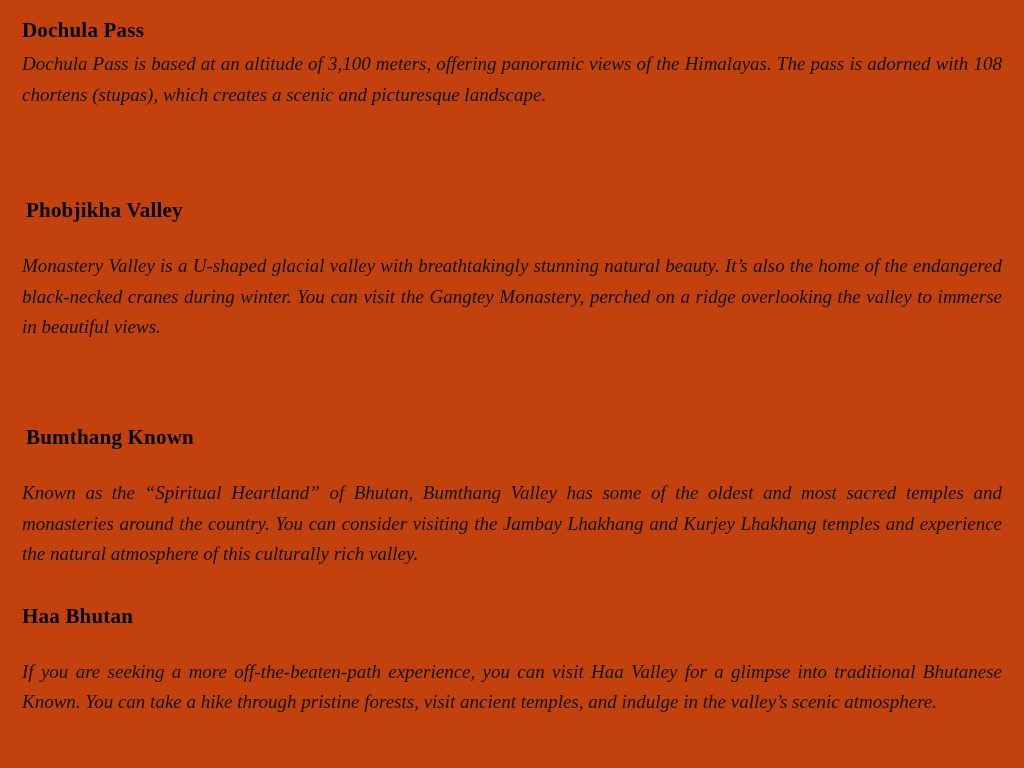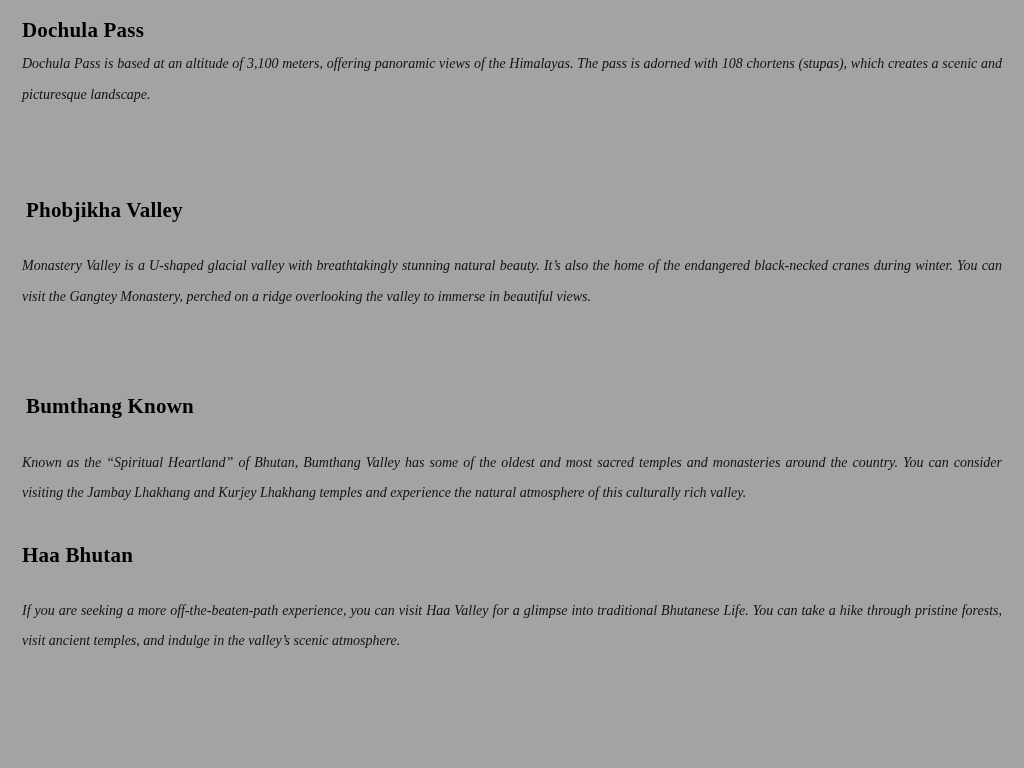--- a/index.html
+++ b/index.html
@@ -12,42 +12,42 @@
     height: 768px;
     overflow: hidden;
     font-family: "Liberation Serif", "DejaVu Serif", serif;
     color: #000000;
   }
   .page {
     box-sizing: border-box;
     width: 1024px;
     height: 768px;
     padding: 18px 22px 0 22px;
-    background: #a3a3a3;
+    background: #c2410c;
   }
   .section {
     margin: 0;
   }
   .heading {
     font-family: "Liberation Serif", "DejaVu Serif", serif;
     font-weight: bold;
     font-size: 21px;
     line-height: 1.2;
     letter-spacing: 0.2px;
     margin: 0 0 6px 0;
     color: #000000;
   }
   .heading.indented {
     padding-left: 4px;
     margin-top: 48px;
   }
   .body-text {
     font-family: "Liberation Serif", "DejaVu Serif", serif;
     font-style: italic;
-    font-size: 14px;
+    font-size: 19px;
     line-height: 30.5px;
     text-align: justify;
     text-justify: inter-word;
     margin: 0;
     color: #111111;
     max-width: 982px;
   }
   .gap-lg { height: 40px; }
   .gap-md { height: 34px; }
   .gap-sm { height: 22px; }
@@ -76,16 +76,16 @@
     <h2 class="heading indented">Bumthang Known</h2>
     <div class="gap-sm"></div>
     <p class="body-text">Known as the “Spiritual Heartland” of Bhutan, Bumthang Valley has some of the oldest and most sacred temples and monasteries around the country. You can consider visiting the Jambay Lhakhang and Kurjey Lhakhang temples and experience the natural atmosphere of this culturally rich valley.</p>
   </div>
 
   <div class="gap-md"></div>
 
   <div class="section">
     <h2 class="heading">Haa Bhutan</h2>
     <div class="gap-sm"></div>
-    <p class="body-text">If you are seeking a more off-the-beaten-path experience, you can visit Haa Valley for a glimpse into traditional Bhutanese Life. You can take a hike through pristine forests, visit ancient temples, and indulge in the valley’s scenic atmosphere.</p>
+    <p class="body-text">If you are seeking a more off-the-beaten-path experience, you can visit Haa Valley for a glimpse into traditional Bhutanese Known. You can take a hike through pristine forests, visit ancient temples, and indulge in the valley’s scenic atmosphere.</p>
   </div>
 
 </div>
 
 </body></html>

